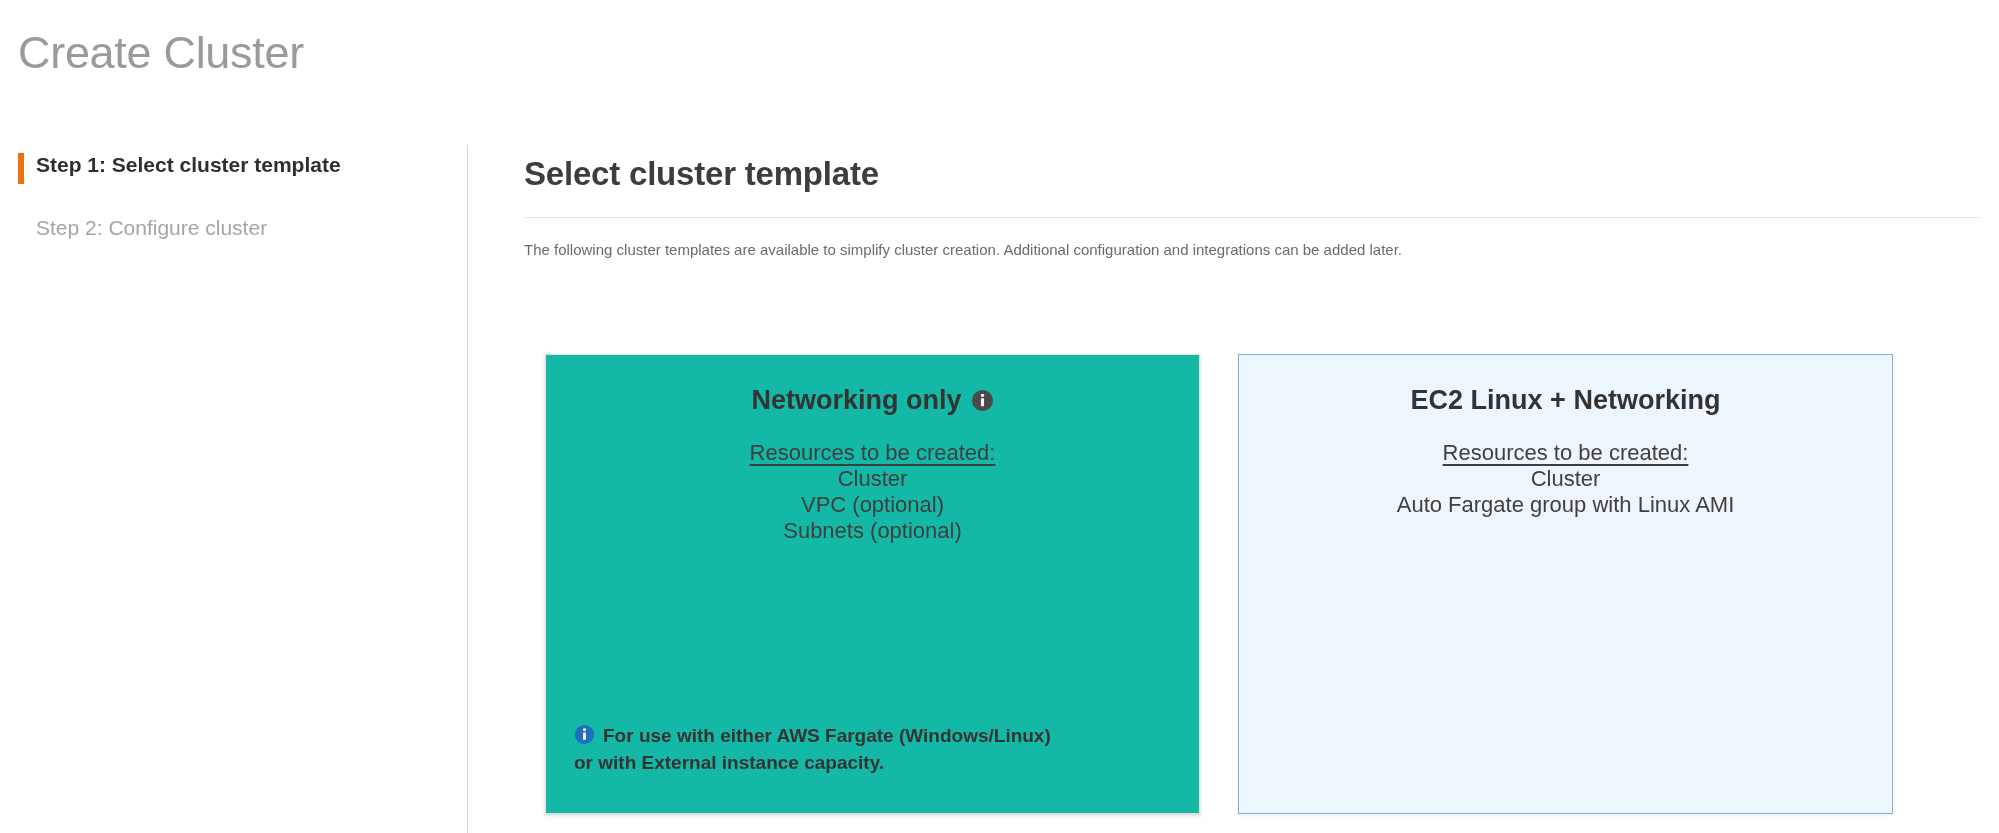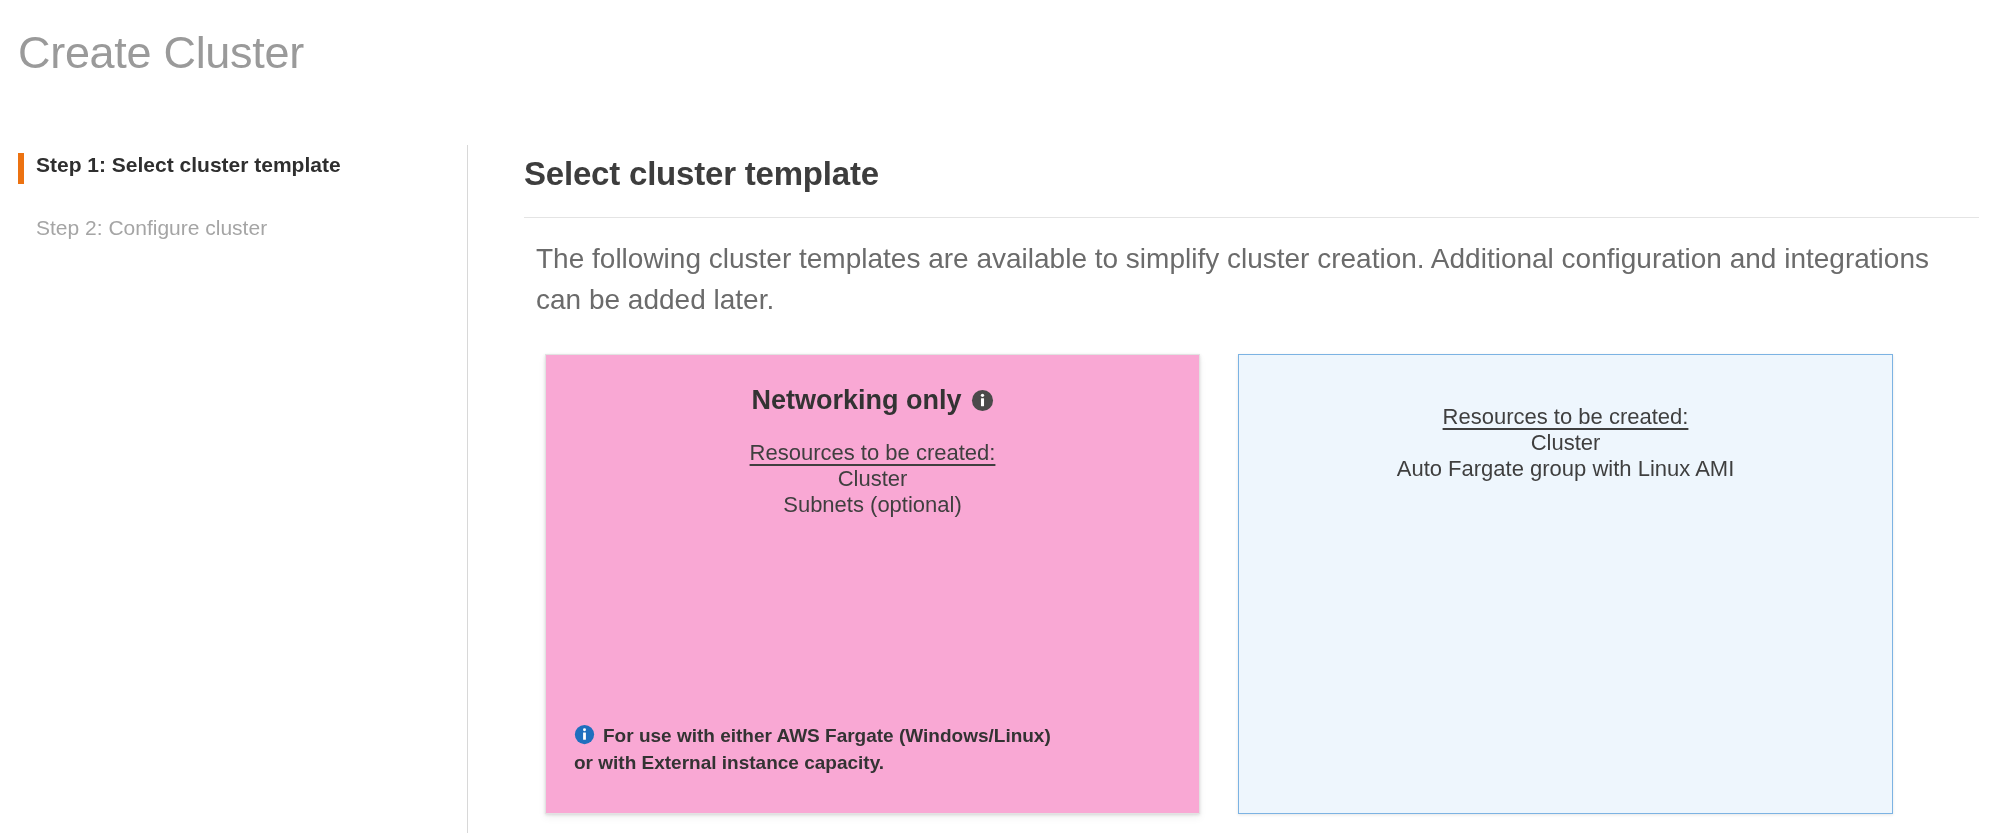--- a/index.html
+++ b/index.html
@@ -96,44 +96,44 @@
     position: absolute;
     left: 0;
     top: 72px;
     width: 1455px;
     height: 1px;
     background: #e4e4e4;
   }
 
   .section-desc {
     position: absolute;
-    left: 12px;
+    left: 0;
     top: 94px;
     width: 1420px;
-    font-size: 28px;
+    font-size: 15px;
     line-height: 1.45;
     color: #6b6b6b;
   }
 
   
   .cards {
     position: absolute;
     left: 21px;
     top: 209px;
     width: 1430px;
     height: 462px;
     display: flex;
     gap: 38px;
   }
 
   .card {
     position: relative;
     width: 655px;
     height: 460px;
-    background: #f9a8d4;
+    background: #14b8a6;
     border: 1px solid #e2e2e2;
     box-shadow: 0 1px 3px rgba(0,0,0,0.13), 0 4px 8px rgba(0,0,0,0.05);
     padding: 26px 20px 16px 20px;
     text-align: center;
   }
 
   .card.selected {
     background: #eef6fd;
     border: 1px solid #7cb3e3;
     box-shadow: 0 1px 3px rgba(0,0,0,0.10);
@@ -231,35 +231,39 @@
           <span class="title-text">Networking only</span><span class="info-dark"><svg width="23" height="23" viewBox="0 0 24 24">
               <circle cx="12" cy="12" r="11" fill="#4a4a4a"></circle>
               <circle cx="12" cy="6.6" r="1.7" fill="#ffffff"></circle>
               <rect x="10.4" y="9.6" width="3.2" height="8.4" rx="0.4" fill="#ffffff"></rect>
             </svg></span>
         </div>
 
         <span class="resources-label">Resources to be created:</span>
 
         <span class="resource-item">Cluster</span>
+        <span class="resource-item">VPC (optional)</span>
         <span class="resource-item">Subnets (optional)</span>
 
         <div class="card-note">
           <span class="info-blue"><svg width="21" height="21" viewBox="0 0 24 24">
             <circle cx="12" cy="12" r="11" fill="#1f6fbe"></circle>
             <circle cx="12" cy="6.6" r="1.7" fill="#ffffff"></circle>
             <rect x="10.4" y="9.6" width="3.2" height="8.4" rx="0.4" fill="#ffffff"></rect>
           </svg></span><span>For use with either AWS Fargate (Windows/Linux)</span><br>
           <span>or with External instance capacity.</span>
         </div>
 
       </div>
 
       <div class="card selected">
 
+        <div class="card-title">
+          <span class="title-text">EC2 Linux + Networking</span>
+        </div>
 
         <span class="resources-label">Resources to be created:</span>
 
         <span class="resource-item">Cluster</span>
         <span class="resource-item">Auto Fargate group with Linux AMI</span>
 
       </div>
 
     </div>
 

